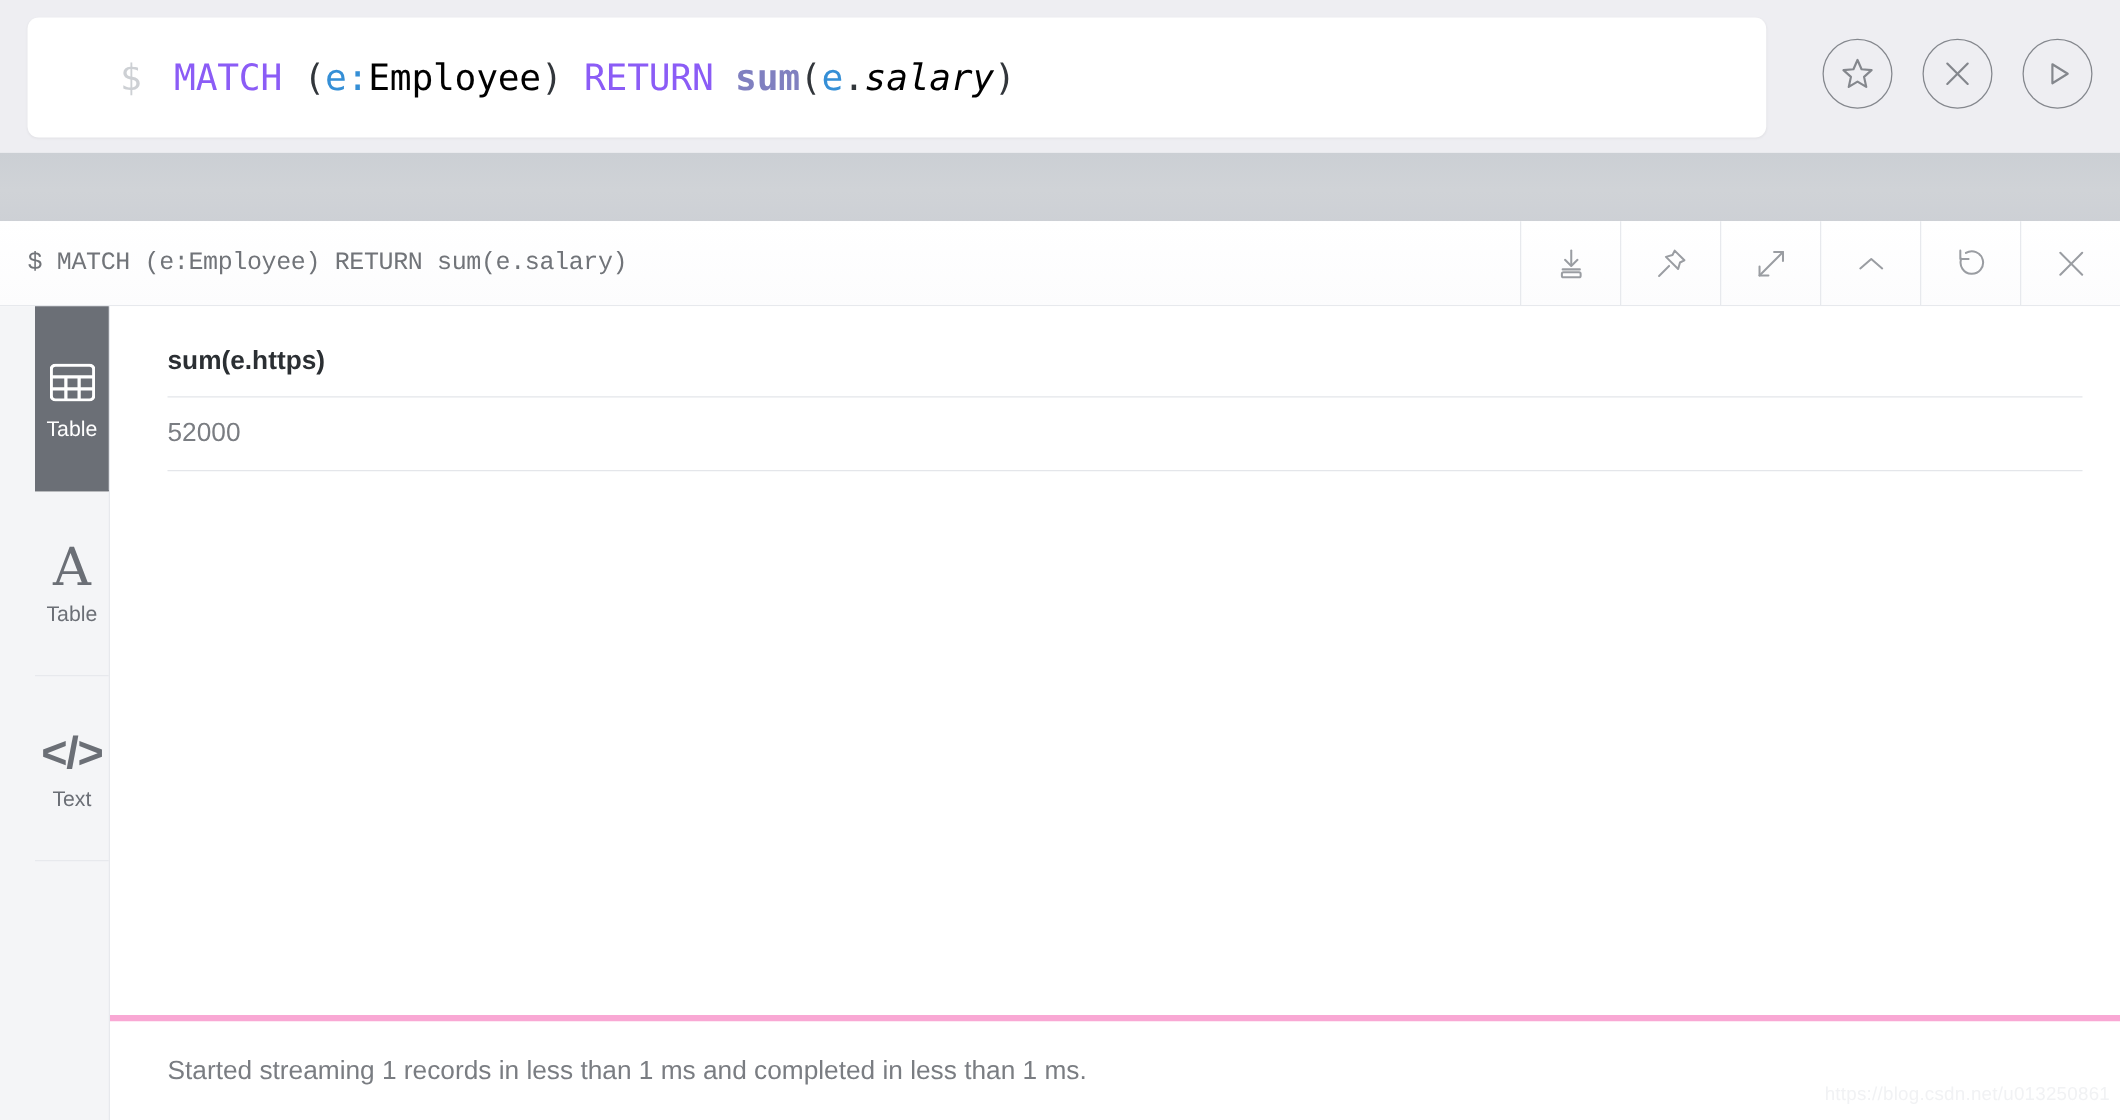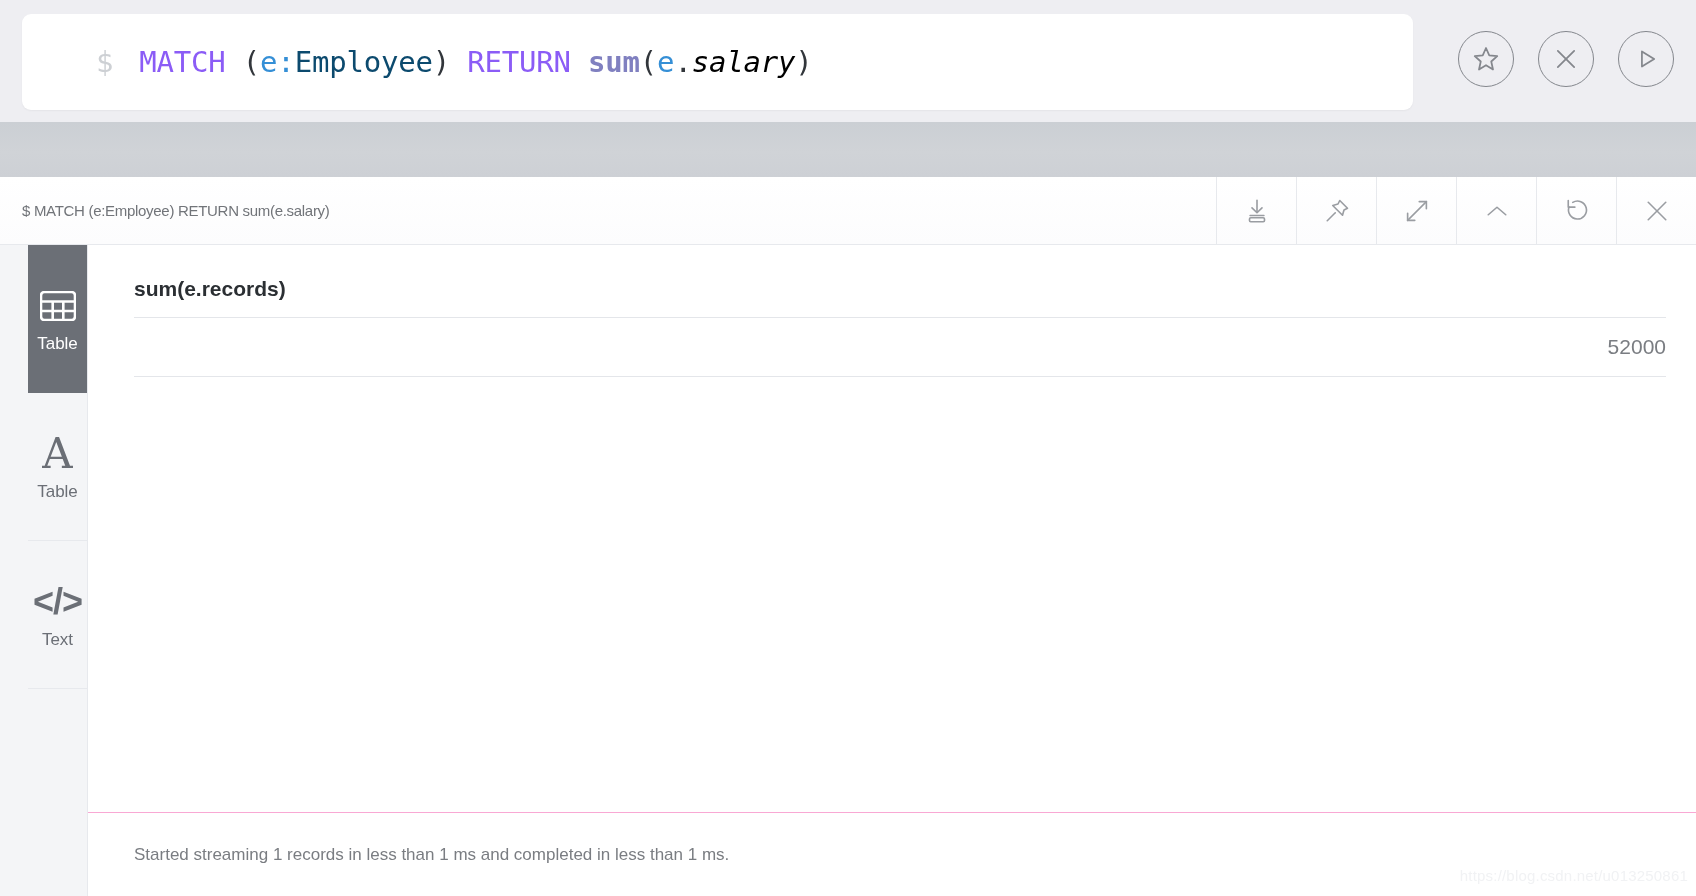--- a/index.html
+++ b/index.html
@@ -45,21 +45,21 @@
     font-size: 29px;
     white-space: pre;
     letter-spacing: -0.2px;
   }
 
   .tok-prompt   { color: #cdd0d4; }
   .tok-keyword  { color: #8b5cf6; }
   .tok-paren    { color: #32363b; }
   .tok-variable { color: #358fd6; }
   .tok-colon    { color: #358fd6; }
-  .tok-label    { color: #0c4a6e; }
+  .tok-label    { color: #000000; }
   .tok-function { color: #8080c0; font-weight: bold; }
   .tok-dot      { color: #32363b; }
   .tok-property { color: #000000; font-style: italic; }
 
   
   .editor-actions {
     position: absolute;
     right: 22px;
     top: 31px;
     display: flex;
@@ -98,22 +98,22 @@
     position: relative;
     height: 68px;
     background: linear-gradient(180deg, #ffffff 0%, #fcfcfd 100%);
     border-bottom: 1px solid #e7e9ed;
     display: flex;
     align-items: center;
   }
 
   .frame-query {
     padding-left: 22px;
-    font-family: Liberation Sans, sans-serif;
-    font-size: 15px;
+    font-family: Liberation Mono, monospace;
+    font-size: 20px;
     color: #717479;
     white-space: pre;
     letter-spacing: -0.3px;
     flex: 1;
   }
 
   .frame-tools {
     display: flex;
     align-self: stretch;
     align-items: stretch;
@@ -206,35 +206,35 @@
   }
   .res-table th {
     text-align: left;
     font-size: 21px;
     font-weight: 700;
     color: #2b2f33;
     padding: 12px 0 16px 0;
     border-bottom: 1px solid #e4e6ea;
   }
   .res-table td {
-    text-align: right;
+    text-align: left;
     font-size: 21px;
     font-weight: 400;
     color: #7a7d82;
     padding: 17px 0 17px 0;
     border-bottom: 1px solid #e4e6ea;
   }
 
   .status-bar {
     height: 84px;
-    border-top: 1px solid #f9a8d4;
+    border-top: 5px solid #f9a8d4;
     display: flex;
     align-items: center;
     padding-left: 46px;
-    font-size: 17px;
+    font-size: 21px;
     color: #7a7d82;
     flex: none;
   }
 
   .watermark {
     position: absolute;
     right: 8px;
     bottom: 12px;
     font-size: 15px;
     color: #f1f2f4;
@@ -370,21 +370,21 @@
         <span class="vi-label">Text</span>
       </div>
     </div>
 
     <div class="result-pane">
 
       <div class="table-wrap">
         <table class="res-table">
           <thead>
             <tr>
-              <th>sum(e.records)</th>
+              <th>sum(e.https)</th>
             </tr>
           </thead>
           <tbody>
             <tr>
               <td>52000</td>
             </tr>
           </tbody>
         </table>
       </div>
 

